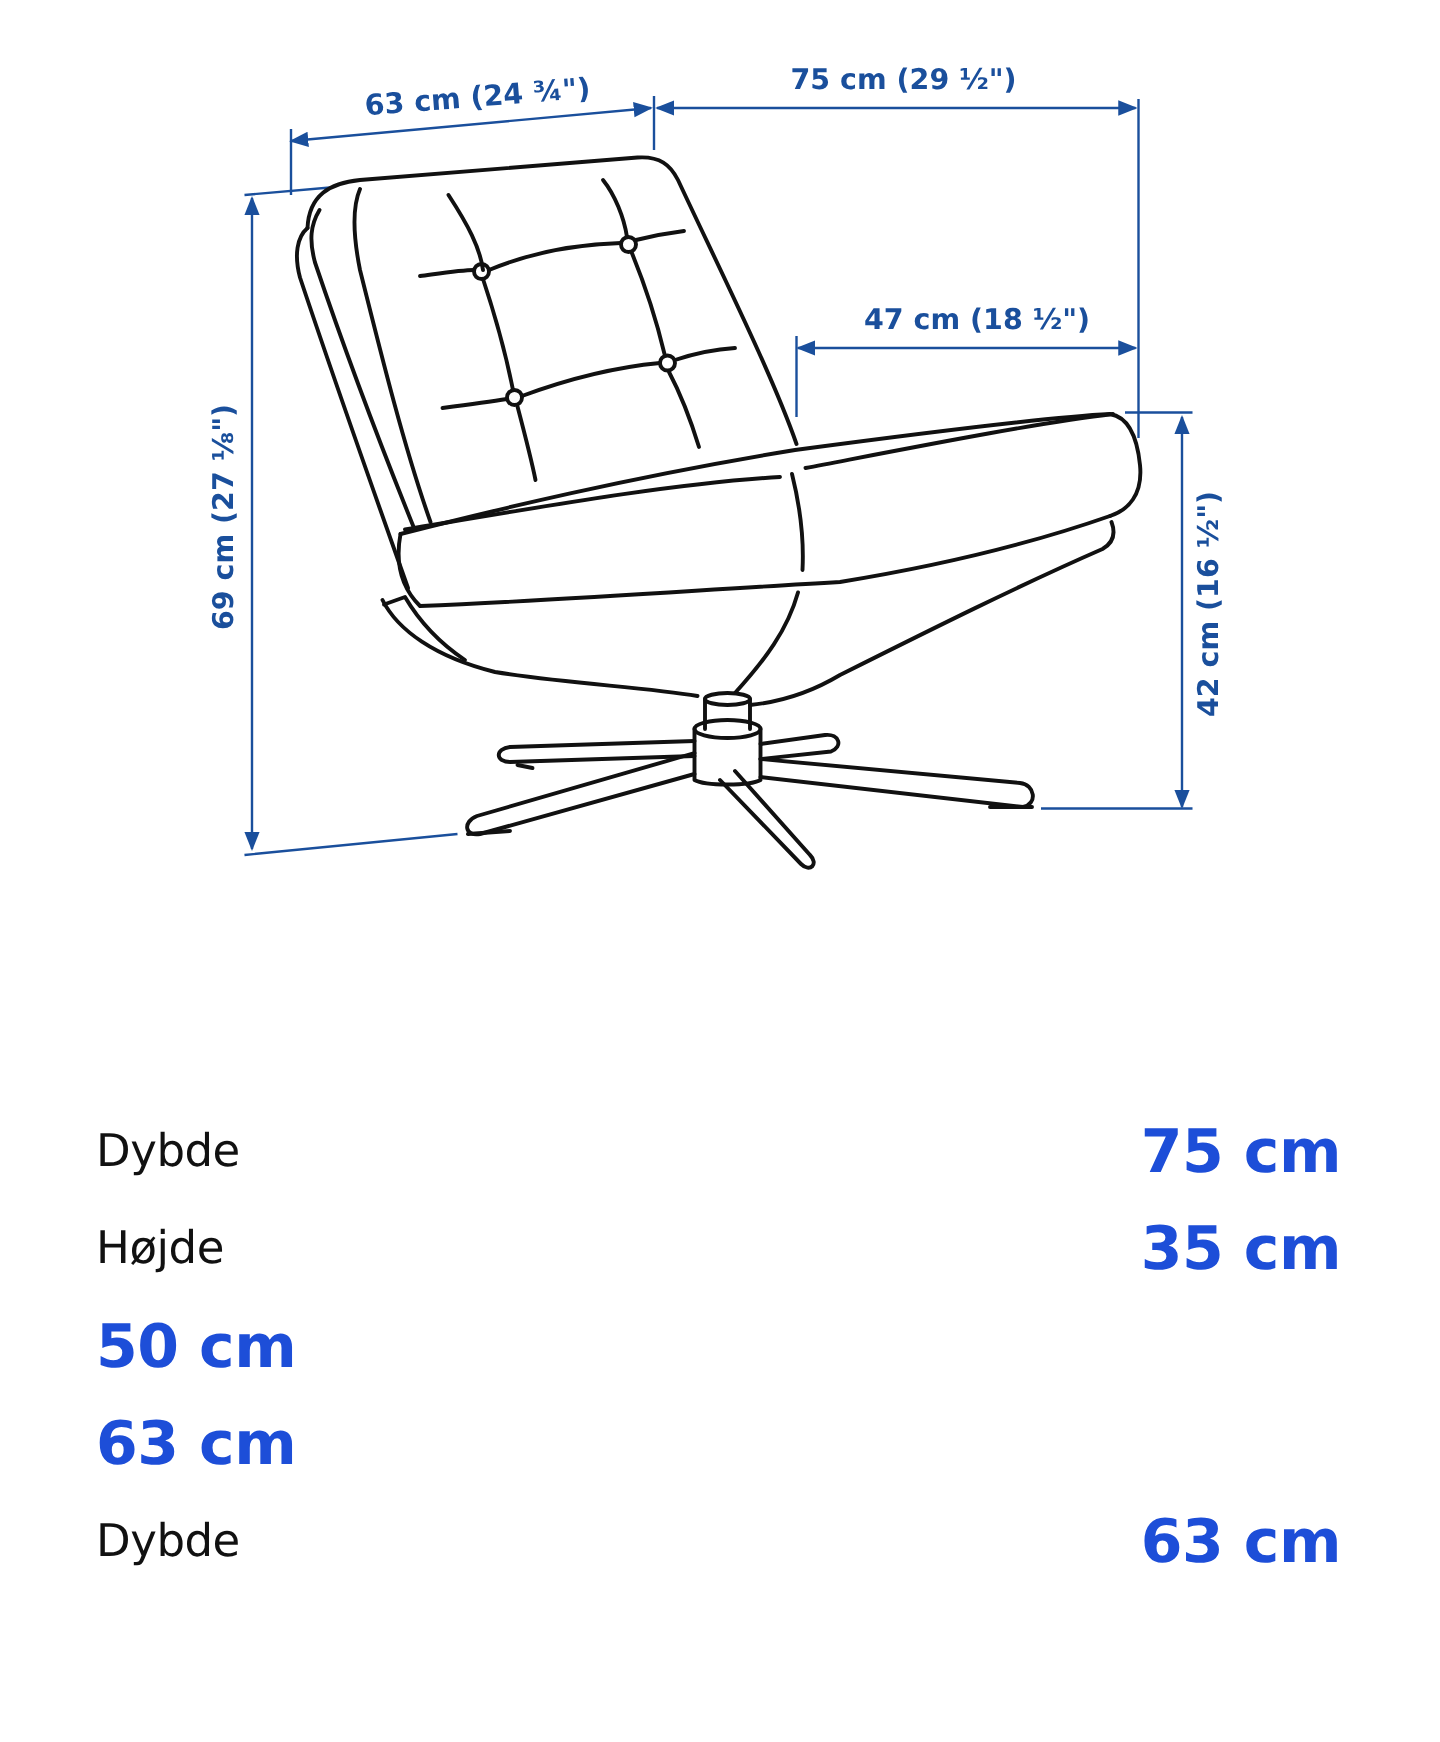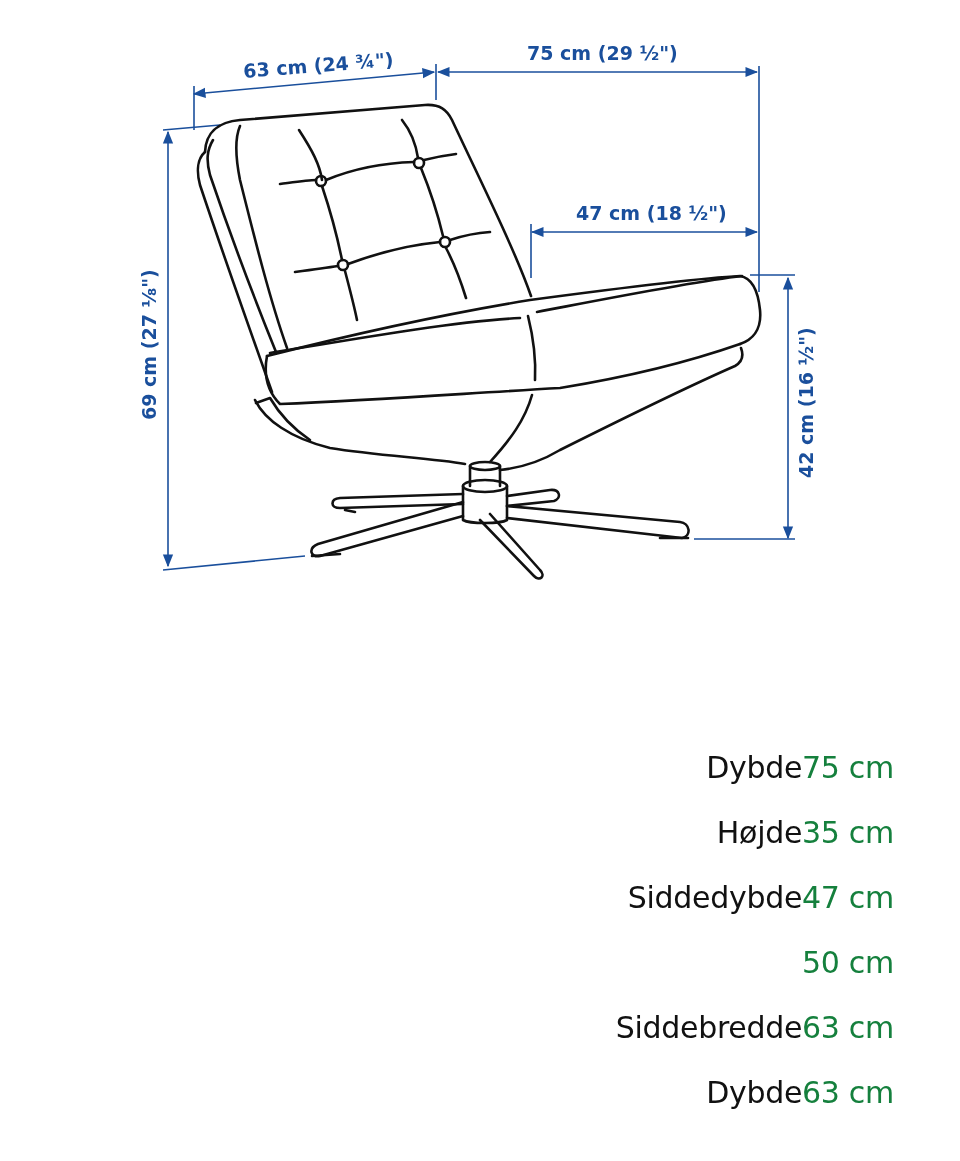--- a/index.html
+++ b/index.html
@@ -40,35 +40,36 @@
       transform: rotate(-90deg);
     }
     .specs {
       position: absolute;
       left: 64px;
       right: 66px;
       top: 735px;
     }
     .spec-row {
       display: flex;
-      justify-content: flex-end;
+      justify-content: space-between;
       align-items: center;
       height: 65px;
     }
     .spec-name {
       font-family: "DejaVu Sans", sans-serif;
       font-size: 30px;
       color: #111111;
       letter-spacing: -0.3px;
     }
     .spec-value {
       font-family: "DejaVu Sans", sans-serif;
-      font-size: 30px;
-      color: #15803d;
+      font-size: 40px;
+      color: #1d4ed8;
       letter-spacing: -0.3px;
+      font-weight: bold;
     }
   </style>
 </head>
 <body>
 
 <div class="diagram">
   <svg width="960" height="620" viewBox="0 0 960 620">
     <defs>
       <marker id="arr" viewBox="0 0 10 10" refX="9" refY="5" markerWidth="8" markerHeight="8" orient="auto-start-reverse">
         <path d="M0,1 L10,5 L0,9 z" fill="#1a4f9c"></path>
@@ -166,27 +167,22 @@
 <div class="specs">
   <div class="spec-row">
     <span class="spec-name">Dybde</span>
     <span class="spec-value">75 cm</span>
   </div>
   <div class="spec-row">
     <span class="spec-name">Højde</span>
     <span class="spec-value">35 cm</span>
   </div>
   <div class="spec-row">
-    <span class="spec-name">Siddedybde</span>
-    <span class="spec-value">47 cm</span>
-  </div>
-  <div class="spec-row">
     <span class="spec-value">50 cm</span>
   </div>
   <div class="spec-row">
-    <span class="spec-name">Siddebredde</span>
     <span class="spec-value">63 cm</span>
   </div>
   <div class="spec-row">
     <span class="spec-name">Dybde</span>
     <span class="spec-value">63 cm</span>
   </div>
 </div>
 
 </body></html>

